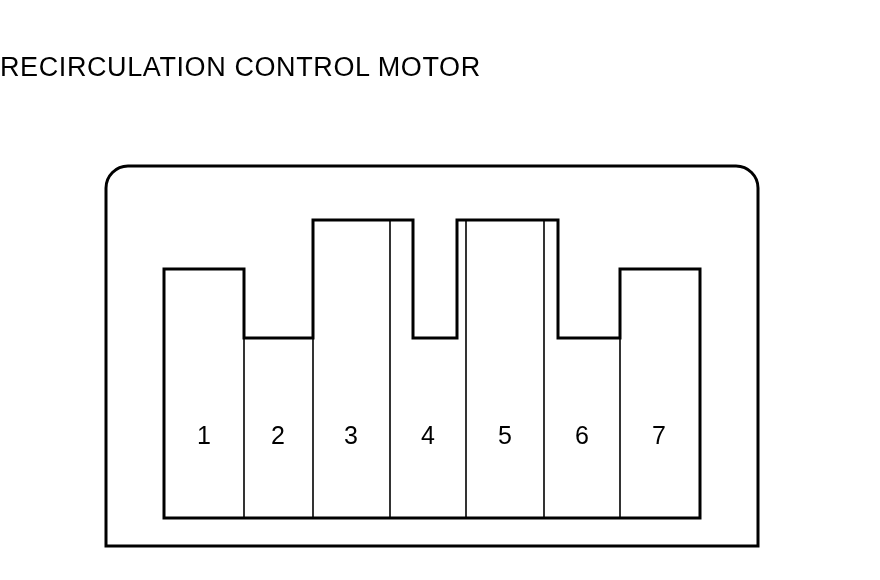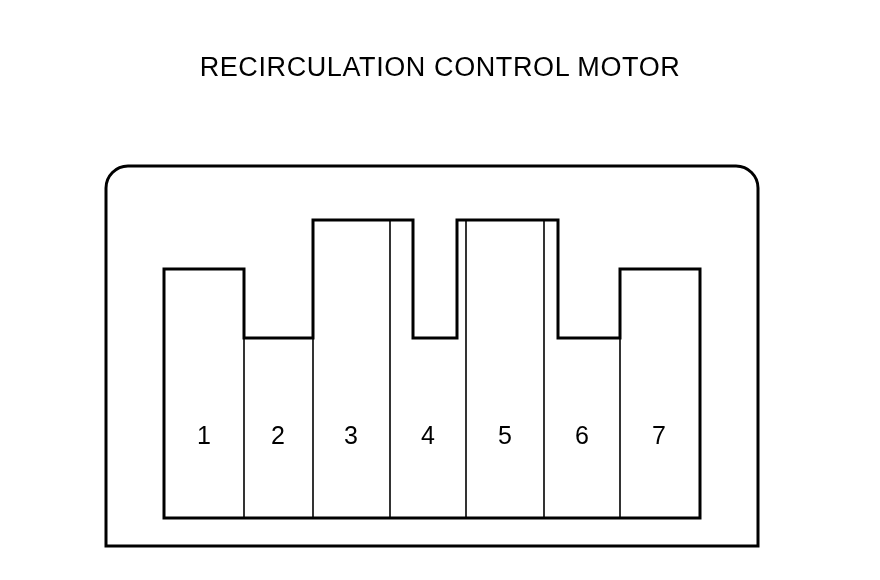--- a/index.html
+++ b/index.html
@@ -19,21 +19,21 @@
     left: 0;
     top: 0;
     width: 880px;
     height: 580px;
   }
   #title-text {
     position: absolute;
     left: 0;
     top: 52px;
     width: 880px;
-    text-align: center;
+    text-align: left;
     font-family: "Liberation Sans", sans-serif;
     font-size: 27px;
     letter-spacing: 0.6px;
     color: #000000;
     white-space: nowrap;
   }
   svg.connector-svg {
     position: absolute;
     left: 0;
     top: 0;

